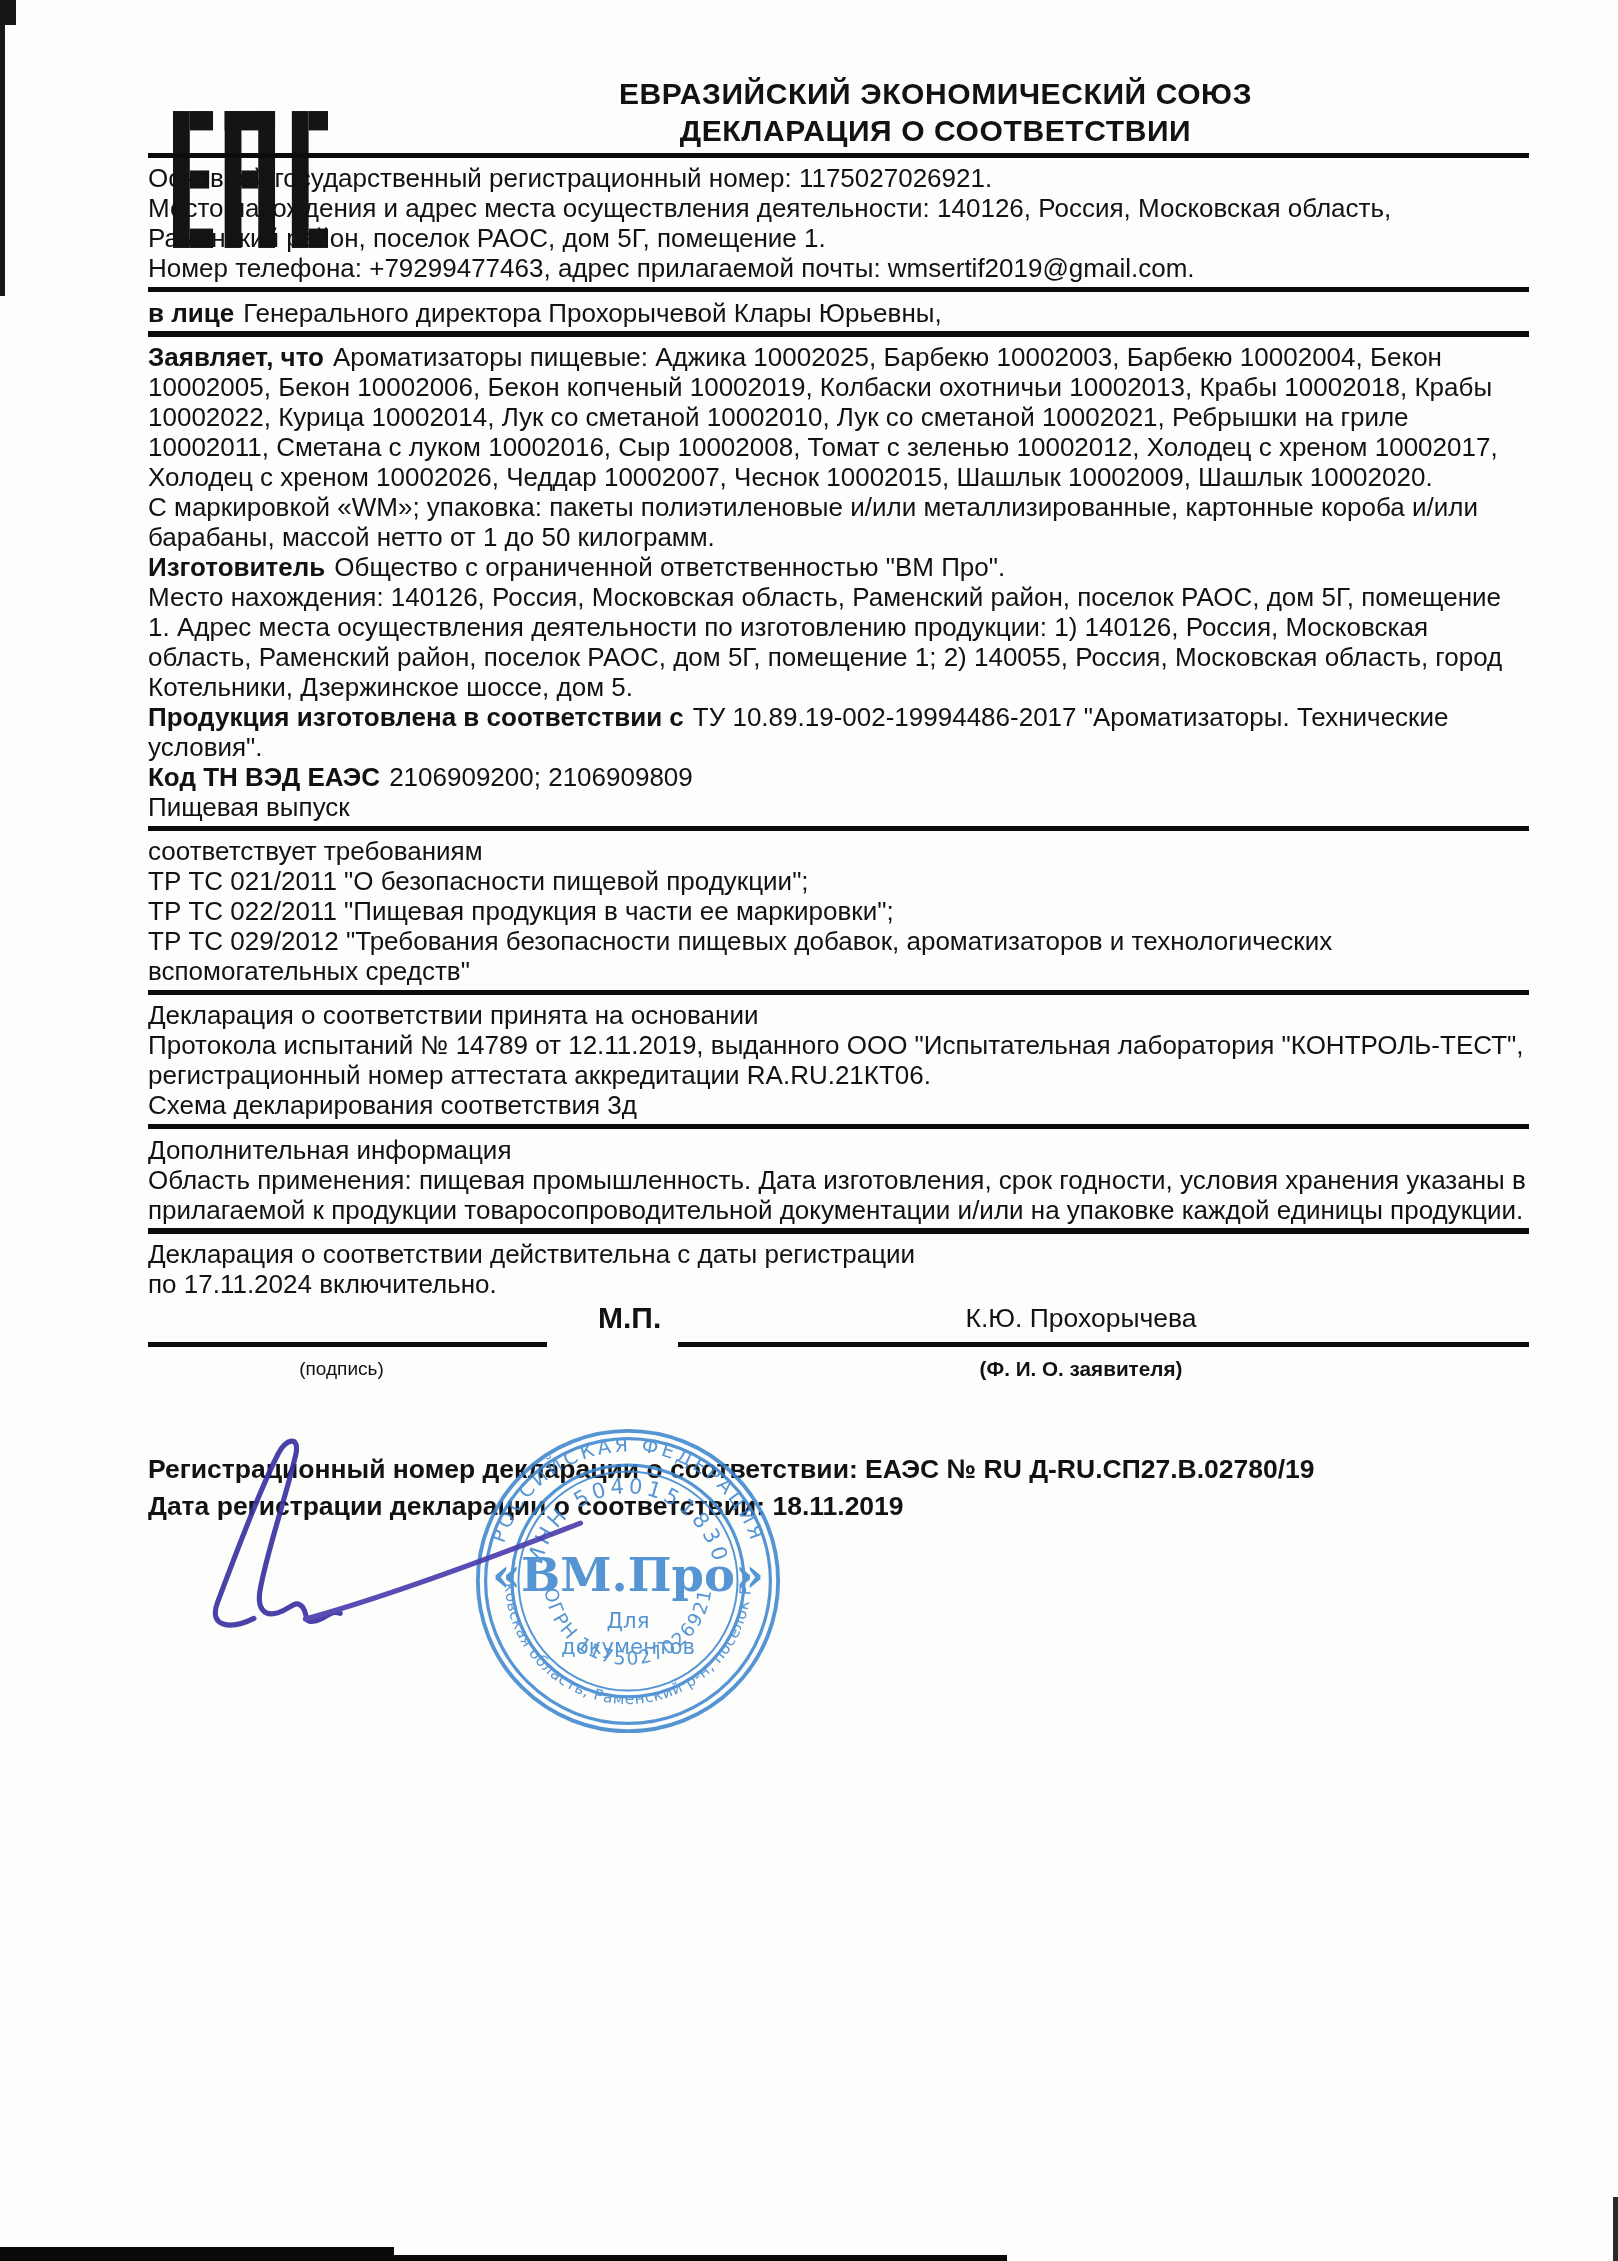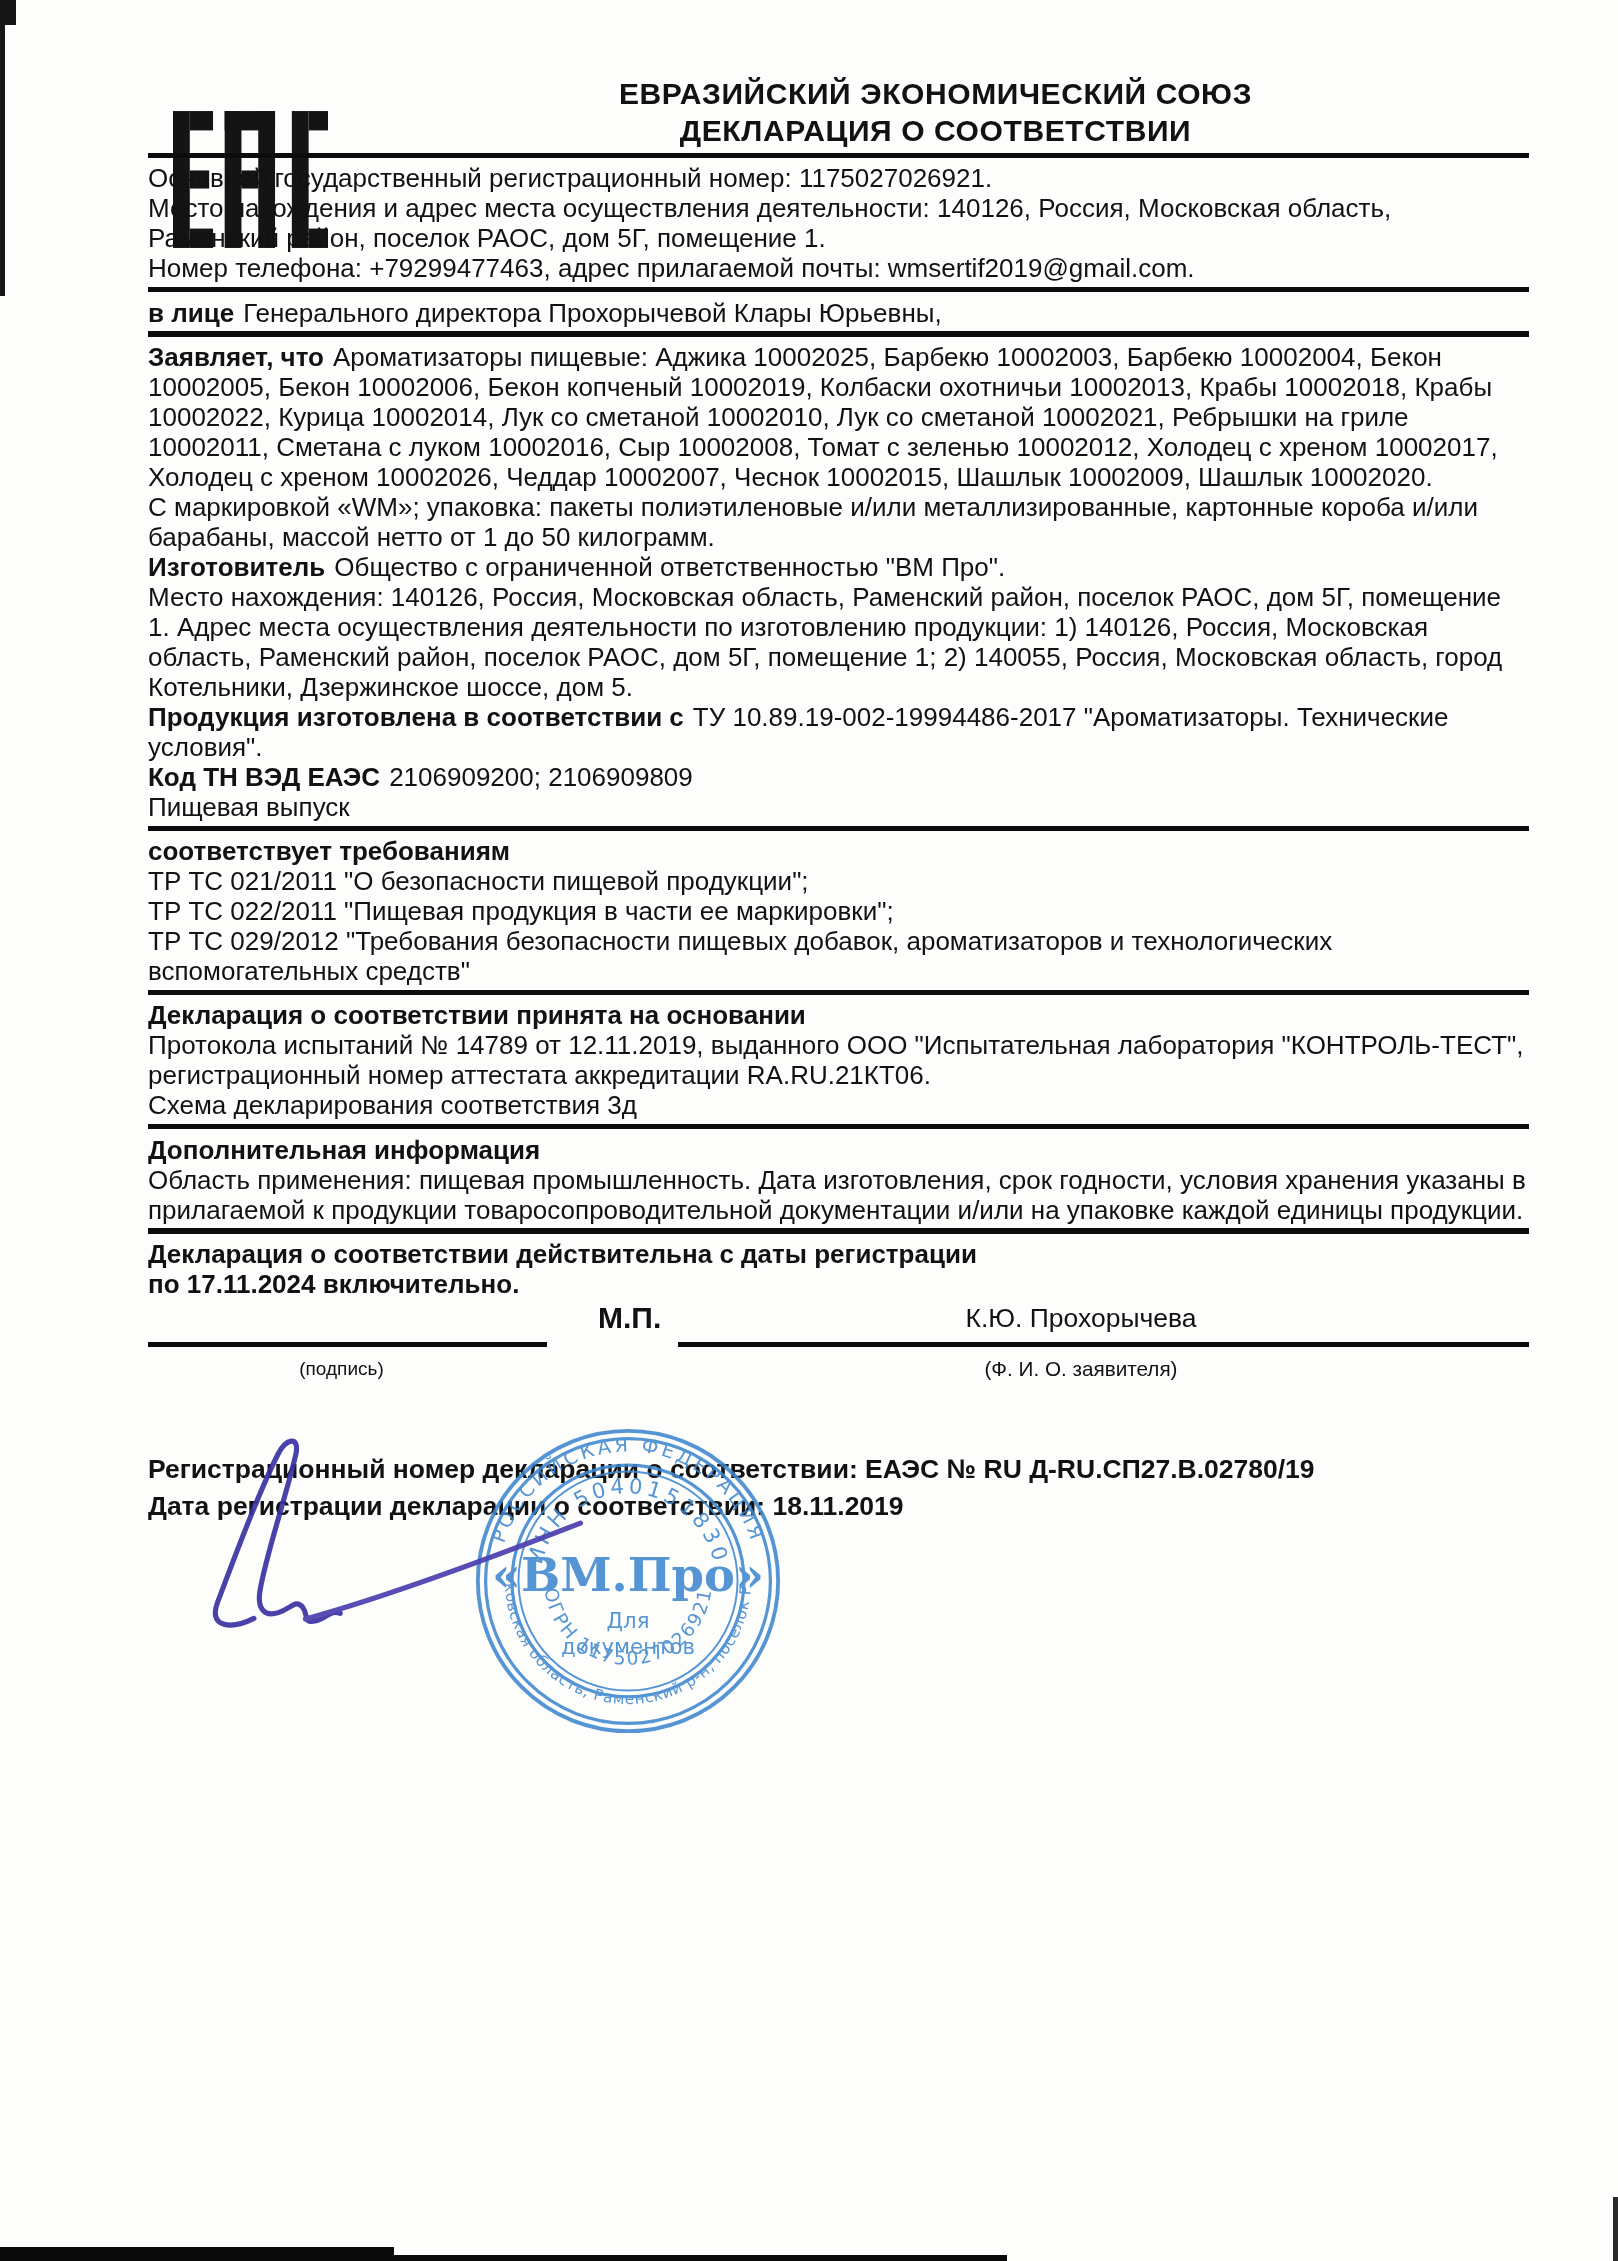--- a/index.html
+++ b/index.html
@@ -4,29 +4,29 @@
 <style>
   html,body{margin:0;padding:0;background:#9a9a9a;}
   .page{position:relative;width:1618px;height:2261px;background:#fdfdfc;overflow:hidden;
         font-family:"Liberation Sans",sans-serif;color:#121212;}
   .content{position:absolute;left:148px;top:75px;width:1381px;font-size:26px;line-height:30px;z-index:1;}
   .content p{margin:0;}
   .title{font-size:30px;line-height:37px;font-weight:bold;text-align:center;
          transform:translateX(97px);margin:0 0 129px 0;letter-spacing:0.6px;}
   .rule{height:5.2px;background:#0c0c0c;margin:3.9px 0 5.2px;}
   b.lead{margin-right:9px;}
-  .bold{font-weight:bold;}
+  .bold{font-weight:normal;}
   .eac{position:absolute;left:173px;top:111px;z-index:1;}
   .sig-row{position:relative;height:124px;margin-top:6.5px;z-index:6;}
   .sig-line-left{position:absolute;left:0;top:37px;width:399px;height:4.5px;background:#0c0c0c;}
   .sig-line-right{position:absolute;left:530px;top:37px;width:851px;height:4.5px;background:#0c0c0c;}
   .sig-caption{position:absolute;left:103px;top:49px;width:181px;text-align:center;font-size:19px;}
   .mp{position:absolute;left:450px;top:-2.6px;font-size:30px;font-weight:bold;}
   .fio-name{position:absolute;left:778px;top:-2.6px;width:310px;text-align:center;font-size:26.5px;}
-  .fio-caption{position:absolute;left:778px;top:49px;width:310px;text-align:center;font-size:20.7px;}
+  .fio-caption{position:absolute;left:778px;top:49px;width:310px;text-align:center;font-size:20.7px;font-weight:bold;}
   .reg{font-weight:bold;font-size:26.5px;line-height:37px;margin-top:22px;}
   .stamp{position:absolute;left:474px;top:1427px;width:308px;height:308px;z-index:3;opacity:.88;}
   .signature{position:absolute;left:158px;top:1420px;width:452px;height:219px;z-index:5;}
   .edge-left{position:absolute;left:0;top:0;width:5.2px;height:296px;background:#161616;z-index:7;}
   .edge-corner{position:absolute;left:0;top:0;width:15.5px;height:24.5px;background:#161616;z-index:7;}
   .edge-bottom1{position:absolute;left:0;top:2247px;width:394px;height:14px;background:#0a0a0a;z-index:7;}
   .edge-bottom2{position:absolute;left:0;top:2255px;width:1007px;height:6.5px;background:#0a0a0a;z-index:7;}
   .edge-right{position:absolute;left:1613px;top:2197px;width:5.2px;height:65px;background:#2a2a2a;z-index:7;}
 </style>
 </head>

